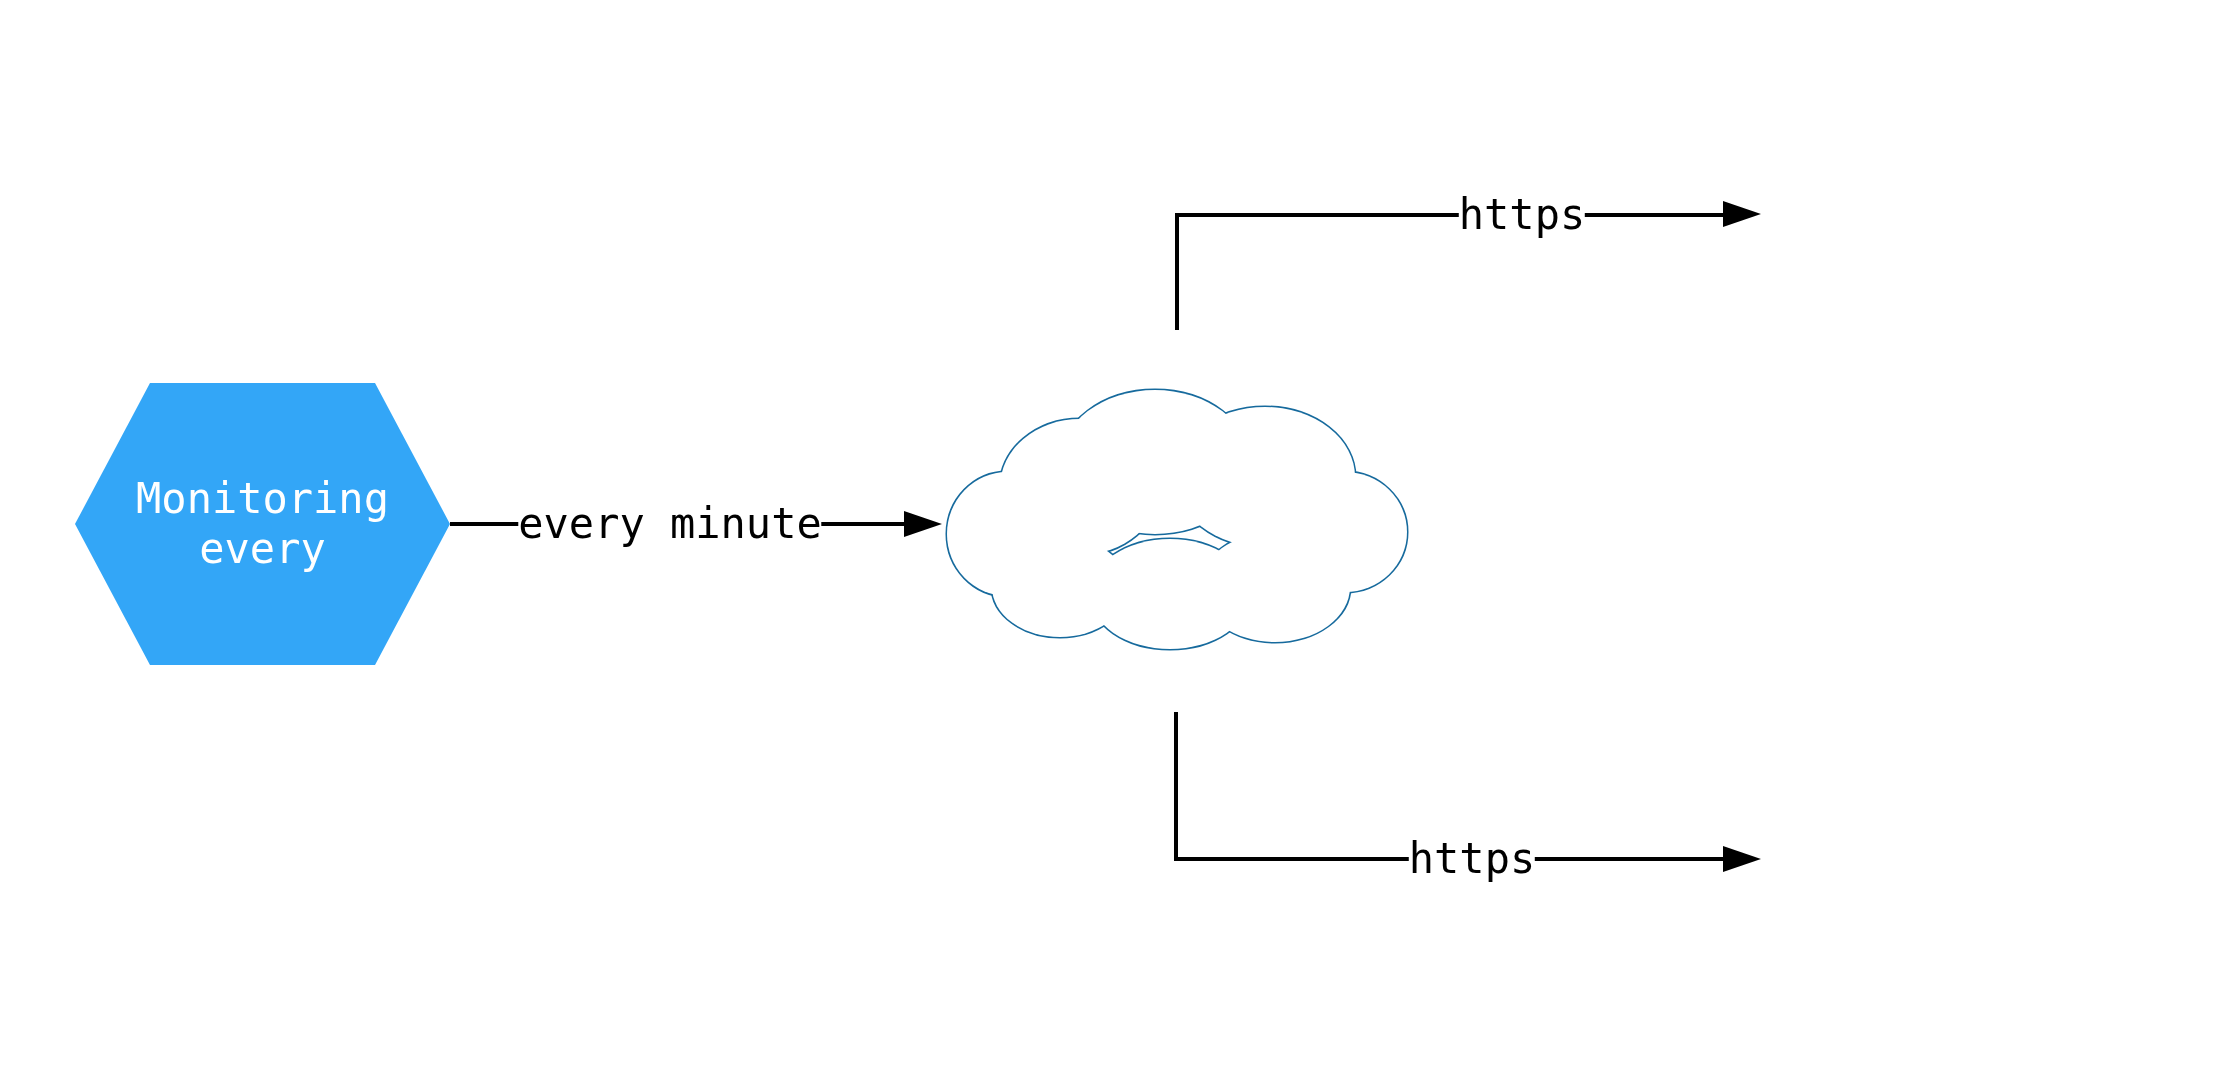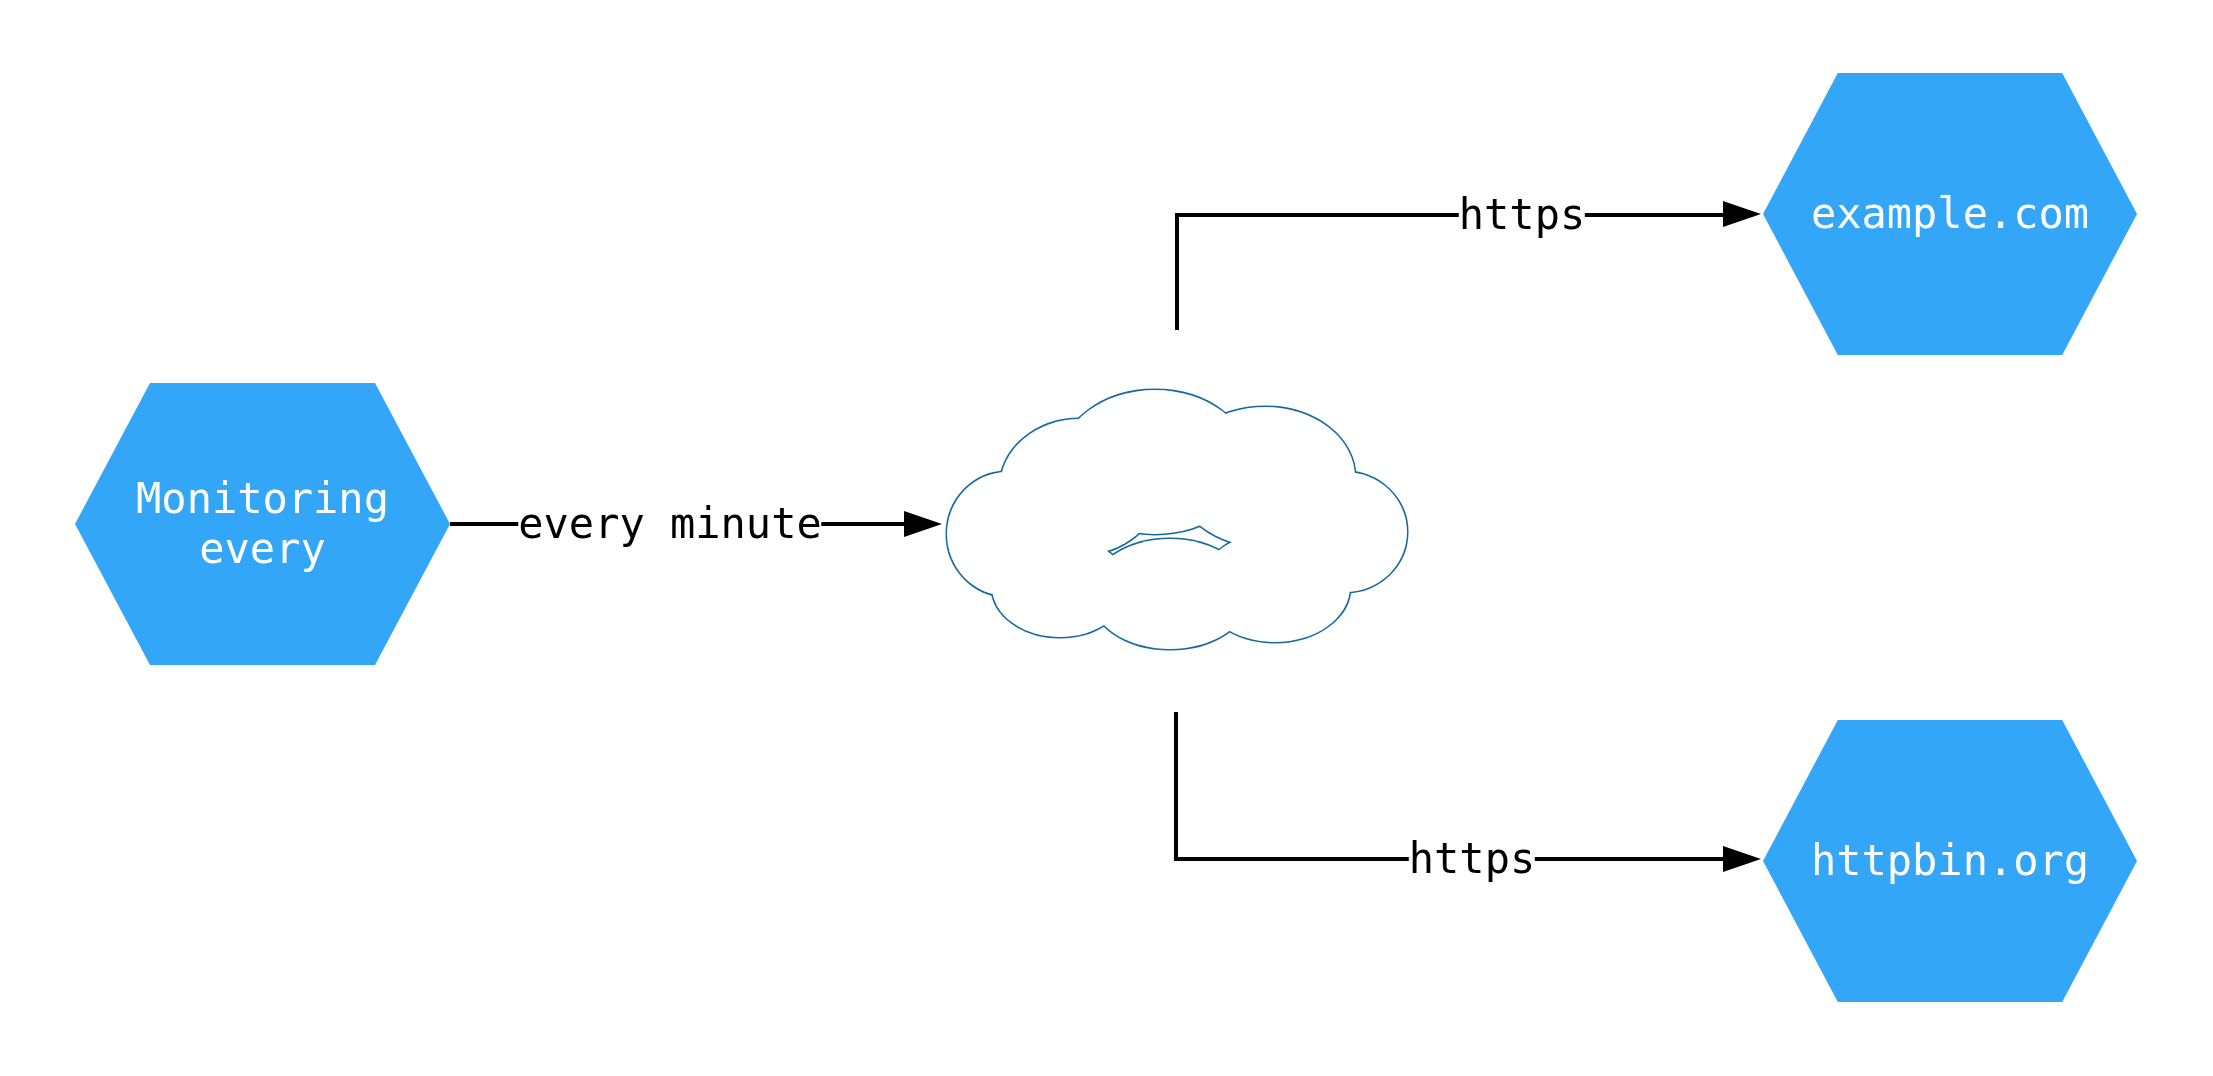--- a/index.html
+++ b/index.html
@@ -122,26 +122,20 @@
         <ellipse class="cloud-bump-mask" cx="115" cy="205" rx="68" ry="50"></ellipse>
       </g>
     </g>
   </svg>
 
   <div class="hex" id="node-daemon">
     <span class="hex-label">Monitoring
 every</span>
   </div>
 
-  <div class="hex" id="node-example">
-    <span class="hex-label">example.com</span>
-  </div>
 
-  <div class="hex" id="node-httpbin">
-    <span class="hex-label">httpbin.org</span>
-  </div>
 
 
   <div class="edge-label" id="label-every-minute">every minute</div>
   <div class="edge-label" id="label-http">https</div>
   <div class="edge-label" id="label-https">https</div>
 
 </div>
 
 </body></html>

